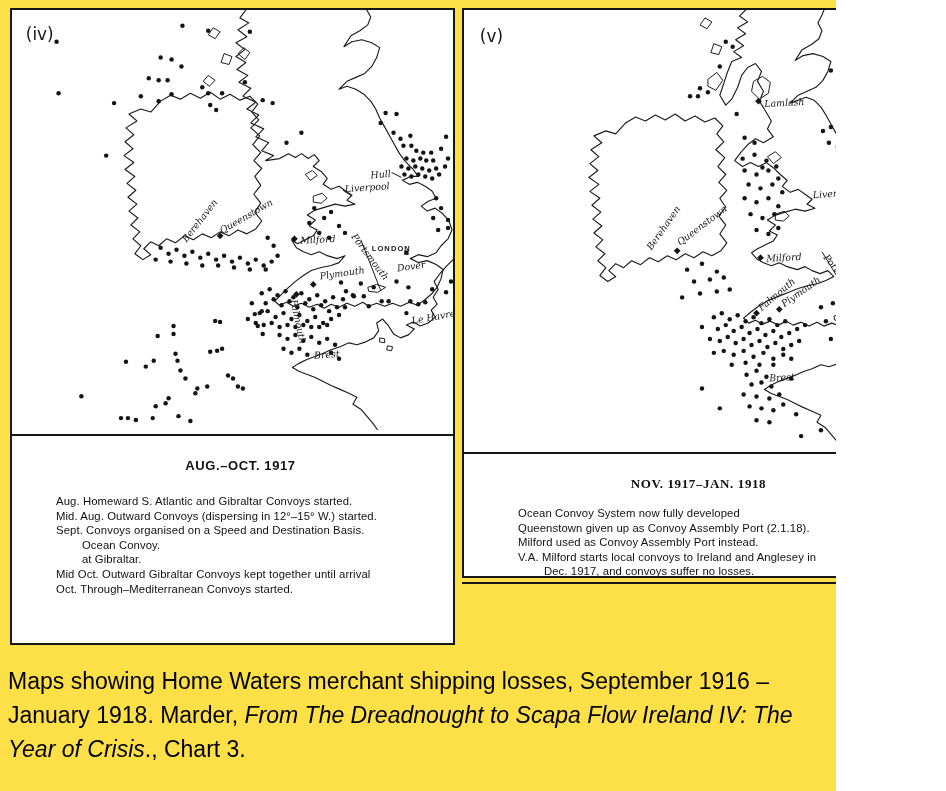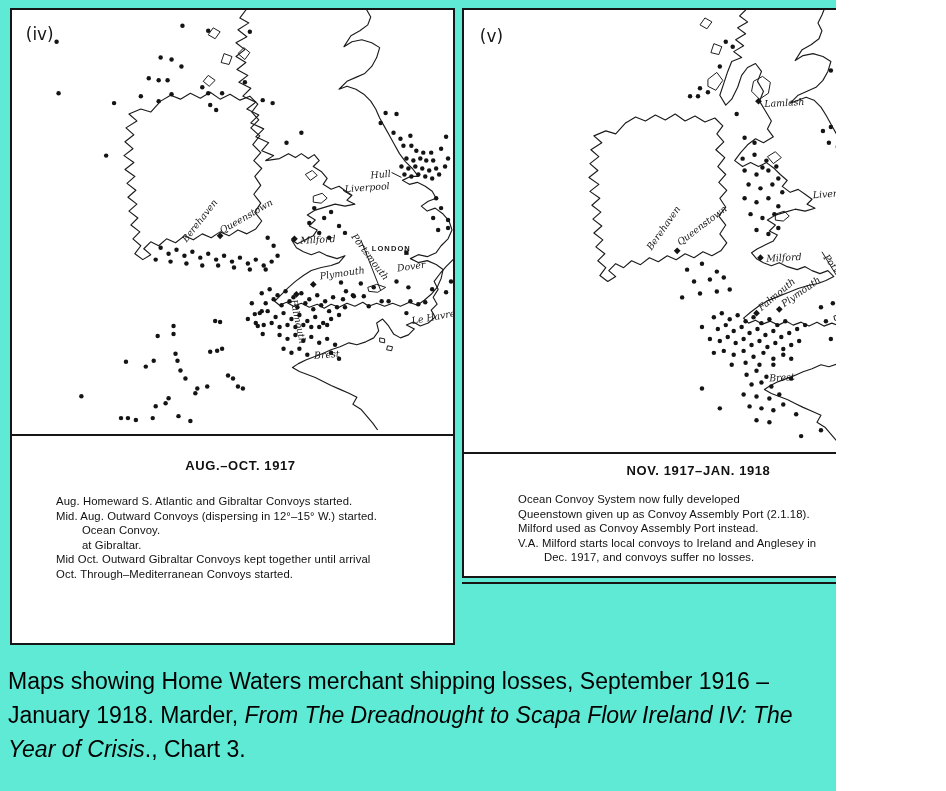--- a/index.html
+++ b/index.html
@@ -1,33 +1,33 @@
 <!DOCTYPE html>
 <html><head>
 <meta charset="utf-8">
 <style>
   html,body{margin:0;padding:0;background:#ffffff;}
   body{width:946px;height:791px;font-family:"Liberation Sans",sans-serif;color:#111;}
-  .figure{position:relative;width:836px;height:791px;background:#5eead4;overflow:hidden;}
+  .figure{position:relative;width:836px;height:791px;background:#fde047;overflow:hidden;}
   .panel{position:absolute;border:2px solid #161616;background:#fff;box-sizing:border-box;}
   #panel-iv{left:10px;top:8px;width:445px;height:637px;}
   #panel-v{left:462px;top:8px;width:473px;height:570px;}
   .map-area{position:relative;border-bottom:2px solid #161616;}
   #panel-iv .map-area{height:424px;}
   #panel-v .map-area{height:442px;}
   svg.map{display:block;}
   .coast{fill:none;stroke:#1b1b1b;stroke-width:1.15;stroke-linejoin:round;stroke-linecap:round;}
   .island{fill:none;stroke:#1b1b1b;stroke-width:1;}
   text.lbl-hand{font-family:"DejaVu Serif",serif;font-style:italic;font-size:9.5px;fill:#161616;}
   text.lbl-print{font-family:"Liberation Sans",sans-serif;font-size:7.6px;font-weight:bold;letter-spacing:1.1px;fill:#161616;}
   text.corner{font-family:"DejaVu Sans",sans-serif;font-size:17px;fill:#161616;}
   .panel-caption{text-align:center;}
   .panel-title{font-weight:bold;font-size:13px;letter-spacing:0.6px;}
   #panel-iv .panel-title{margin-top:22px;padding-left:16px;}
-  #panel-v .panel-title{margin-top:9px;}
+  #panel-v .panel-title{margin-top:22px;font-family:Liberation Serif, serif;}
   .notes{text-align:left;font-size:11.3px;line-height:14.6px;letter-spacing:0.1px;}
   .notes div{white-space:pre;}
   #panel-iv .notes{margin:21px 0 0 44px;}
   #panel-v .notes{margin:14px 0 0 54px;}
   .extra-line{position:absolute;left:462px;top:582px;width:473px;height:2px;background:#161616;}
   .bottom-caption{position:absolute;left:8px;top:664px;width:904px;font-size:23px;line-height:34px;color:#000;}
   .bottom-caption .it{font-style:italic;}
 </style>
 </head>
 <body>
@@ -278,20 +278,21 @@
           <text x="281" y="293" class="lbl-hand" transform="rotate(78 281 293)">Falmouth</text>
           <text x="404" y="317" class="lbl-hand" transform="rotate(-10 404 317)">Le Havre</text>
           <text x="305" y="352" class="lbl-hand" transform="rotate(-4 305 352)">Brest</text>
         </svg>
     </div>
     <div class="panel-caption">
       <div class="panel-title">AUG.–OCT. 1917</div>
       <div class="notes">
         <div>Aug. Homeward S. Atlantic and Gibraltar Convoys started.</div>
         <div>Mid. Aug. Outward Convoys (dispersing in 12°–15° W.) started.</div>
+        <div>Sept. Convoys organised on a Speed and Destination Basis.</div>
         <div>        Ocean Convoy.</div>
         <div>        at Gibraltar.</div>
         <div>Mid Oct. Outward Gibraltar Convoys kept together until arrival</div>
         <div>Oct. Through–Mediterranean Convoys started.</div>
       </div>
     </div>
   </div>
 
   <div class="panel" id="panel-v">
     <div class="map-area">

